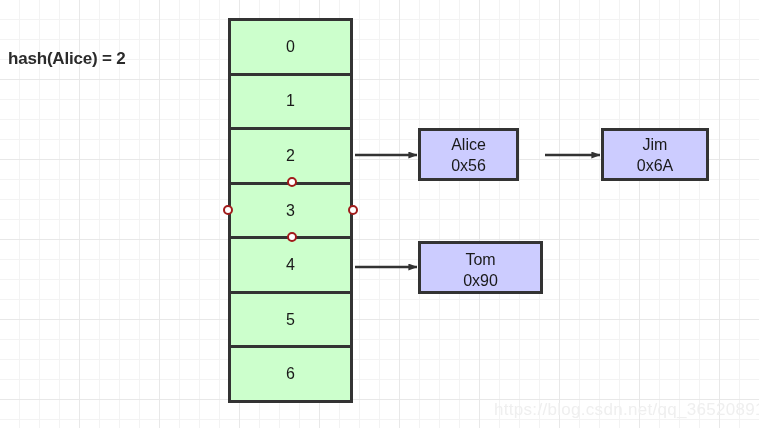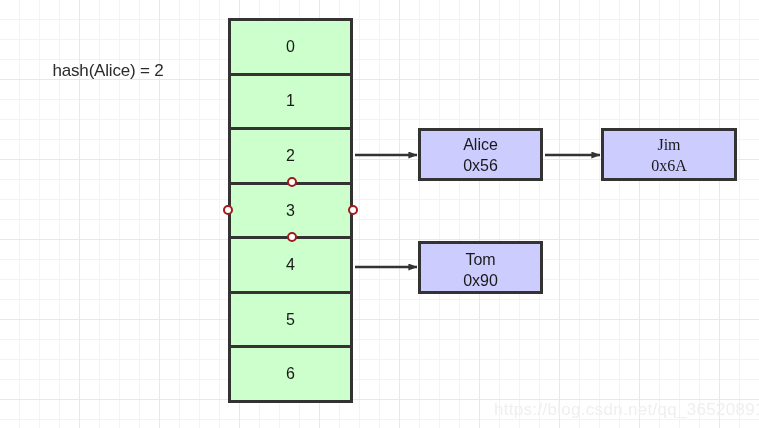--- a/index.html
+++ b/index.html
@@ -24,24 +24,24 @@
       20px 20px,
       20px 20px;
     background-position: -1px -1px, -1px -1px, -1px -1px, -1px -1px;
     font-family: "Liberation Sans", sans-serif;
   }
 
   
   .legend {
     position: absolute;
     left: 8px;
-    top: 58px;
+    top: 46px;
     width: 200px;
-    text-align: center;
-    font-weight: normal;
+    text-align: left;
+    font-weight: bold;
     font-size: 17px;
     color: #2b2b2b;
     line-height: 25px;
     letter-spacing: -0.2px;
   }
   .legend div { white-space: nowrap; }
 
   
   .bucket-table {
     position: absolute;
@@ -92,22 +92,22 @@
     border: 3px solid #333333;
     box-sizing: border-box;
     display: flex;
     flex-direction: column;
     align-items: center;
     justify-content: center;
     font-size: 16px;
     color: #1a1a1a;
     line-height: 21px;
   }
-  .node-alice { left: 418px; top: 128px; width: 125px; height: 53px; }
-  .node-jim   { left: 601px; top: 128px; width: 136px; height: 53px; font-family: Liberation Serif, serif; }
+  .node-alice { left: 418px; top: 128px; width: 101px; height: 53px; }
+  .node-jim   { left: 601px; top: 128px; width: 108px; height: 53px; }
   .node-tom   { left: 418px; top: 241px; width: 125px; height: 53px; justify-content: flex-end; }
 
   
   .arrow-svg {
     position: absolute;
     left: 0;
     top: 0;
     width: 759px;
     height: 428px;
     pointer-events: none;

